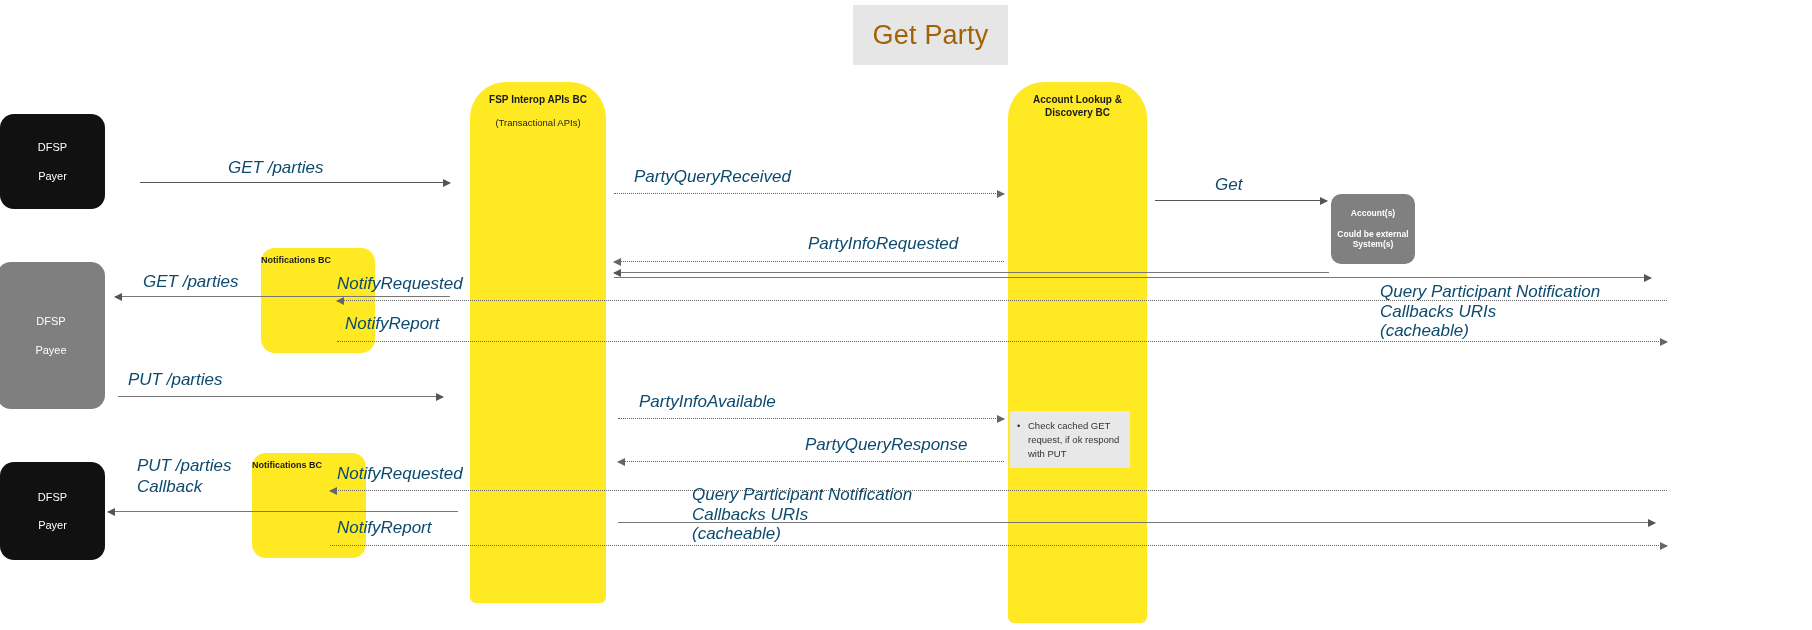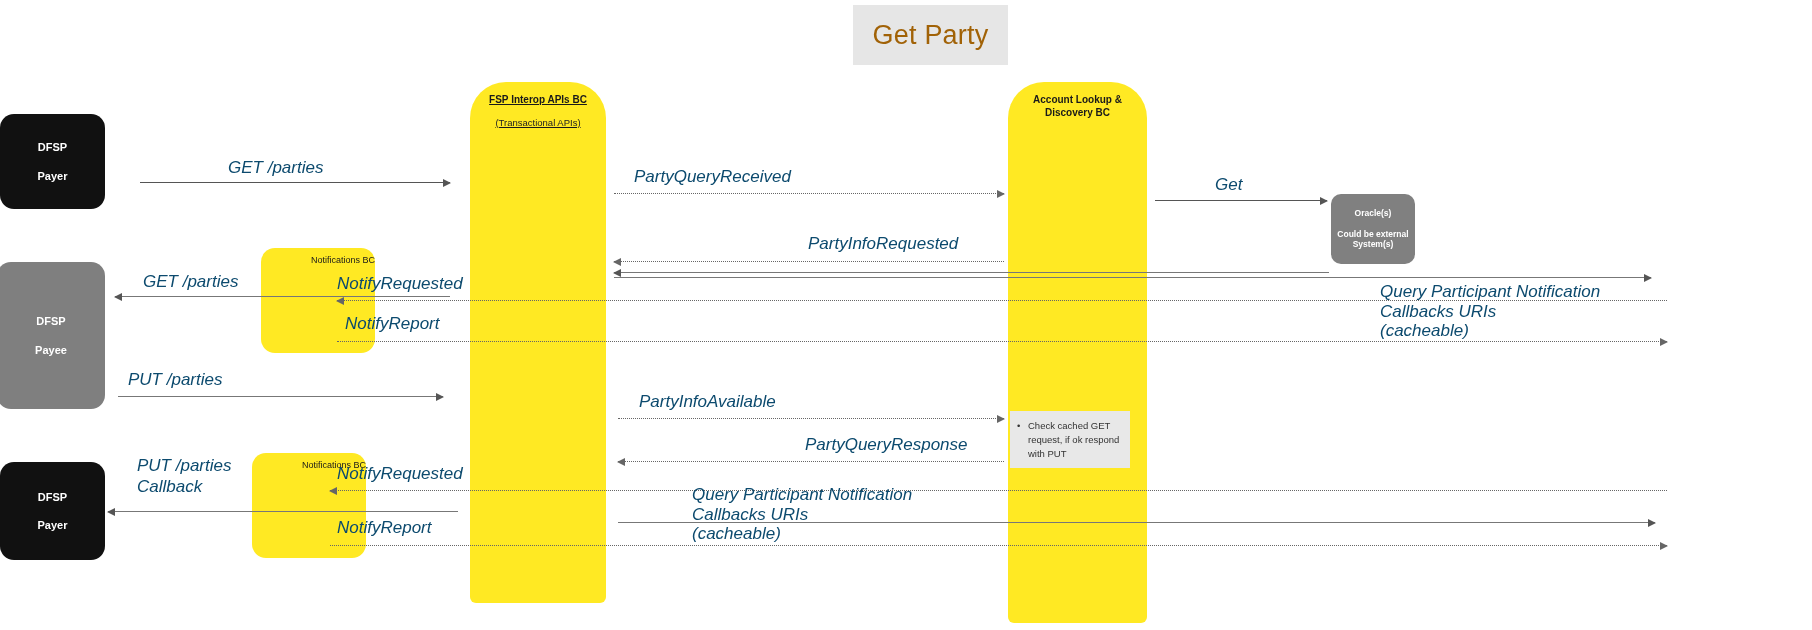--- a/index.html
+++ b/index.html
@@ -38,21 +38,21 @@
   
   .actor {
     border-radius: 14px;
     display: flex;
     flex-direction: column;
     align-items: center;
     justify-content: center;
     text-align: center;
     color: #ffffff;
     font-size: 11px;
-    font-weight: bold;
+    font-weight: normal;
     line-height: 1.1;
   }
   .actor .ln2 { margin-top: 16px; text-align: right; }
   .actor-dark  { background: #111111; }
   .actor-gray  { background: #7f7f7f; }
 
   #actor-dfsp-payer-top { left: 0px;  top: 114px; width: 105px; height: 95px; }
   #actor-dfsp-payee     { left: -3px; top: 262px; width: 108px; height: 147px; }
   #actor-dfsp-payer-bot { left: 0px;  top: 462px; width: 105px; height: 98px; }
 
@@ -72,32 +72,32 @@
     text-align: center;
     color: #1a1a1a;
     font-size: 10px;
     font-weight: bold;
     line-height: 1.25;
     padding-top: 12px;
     box-sizing: border-box;
   }
   .lifeline .sub { font-weight: normal; font-size: 9.5px; margin-top: 10px; color:#222; }
 
-  #lifeline-fsp-interop { left: 470px;  top: 82px; width: 136px; height: 521px; text-decoration: underline; }
+  #lifeline-fsp-interop { left: 470px;  top: 82px; width: 136px; height: 521px; }
   #lifeline-alsd        { left: 1008px; top: 82px; width: 139px; height: 541px; }
   #lifeline-plm         { left: 1672px; top: 82px; width: 140px; height: 541px; }
 
   
   .notif-box {
     background: #FFE923;
     border-radius: 14px;
-    text-align: right;
+    text-align: left;
     color: #1a1a1a;
     font-size: 9px;
-    font-weight: normal;
+    font-weight: bold;
     padding-top: 7px;
     box-sizing: border-box;
   }
   #notif-box-top    { left: 261px; top: 248px; width: 114px; height: 105px; }
   #notif-box-bottom { left: 252px; top: 453px; width: 114px; height: 105px; }
 
   
   .note {
     background: #e8e8e8;
     color: #333333;
@@ -180,21 +180,21 @@
     <div>DFSP</div>
     <div class="ln2">Payee</div>
   </div>
 
   <div class="abs actor actor-dark" id="actor-dfsp-payer-bot">
     <div>DFSP</div>
     <div class="ln2">Payer</div>
   </div>
 
   <div class="abs" id="oracle-box">
-    <div>Oracle(s)</div>
+    <div>Account(s)</div>
     <div class="oracle-sub">Could be external System(s)</div>
   </div>
 
   <div class="abs notif-box" id="notif-box-top">
     <div>Notifications BC</div>
   </div>
 
   <div class="abs notif-box" id="notif-box-bottom">
     <div>Notifications BC</div>
   </div>

